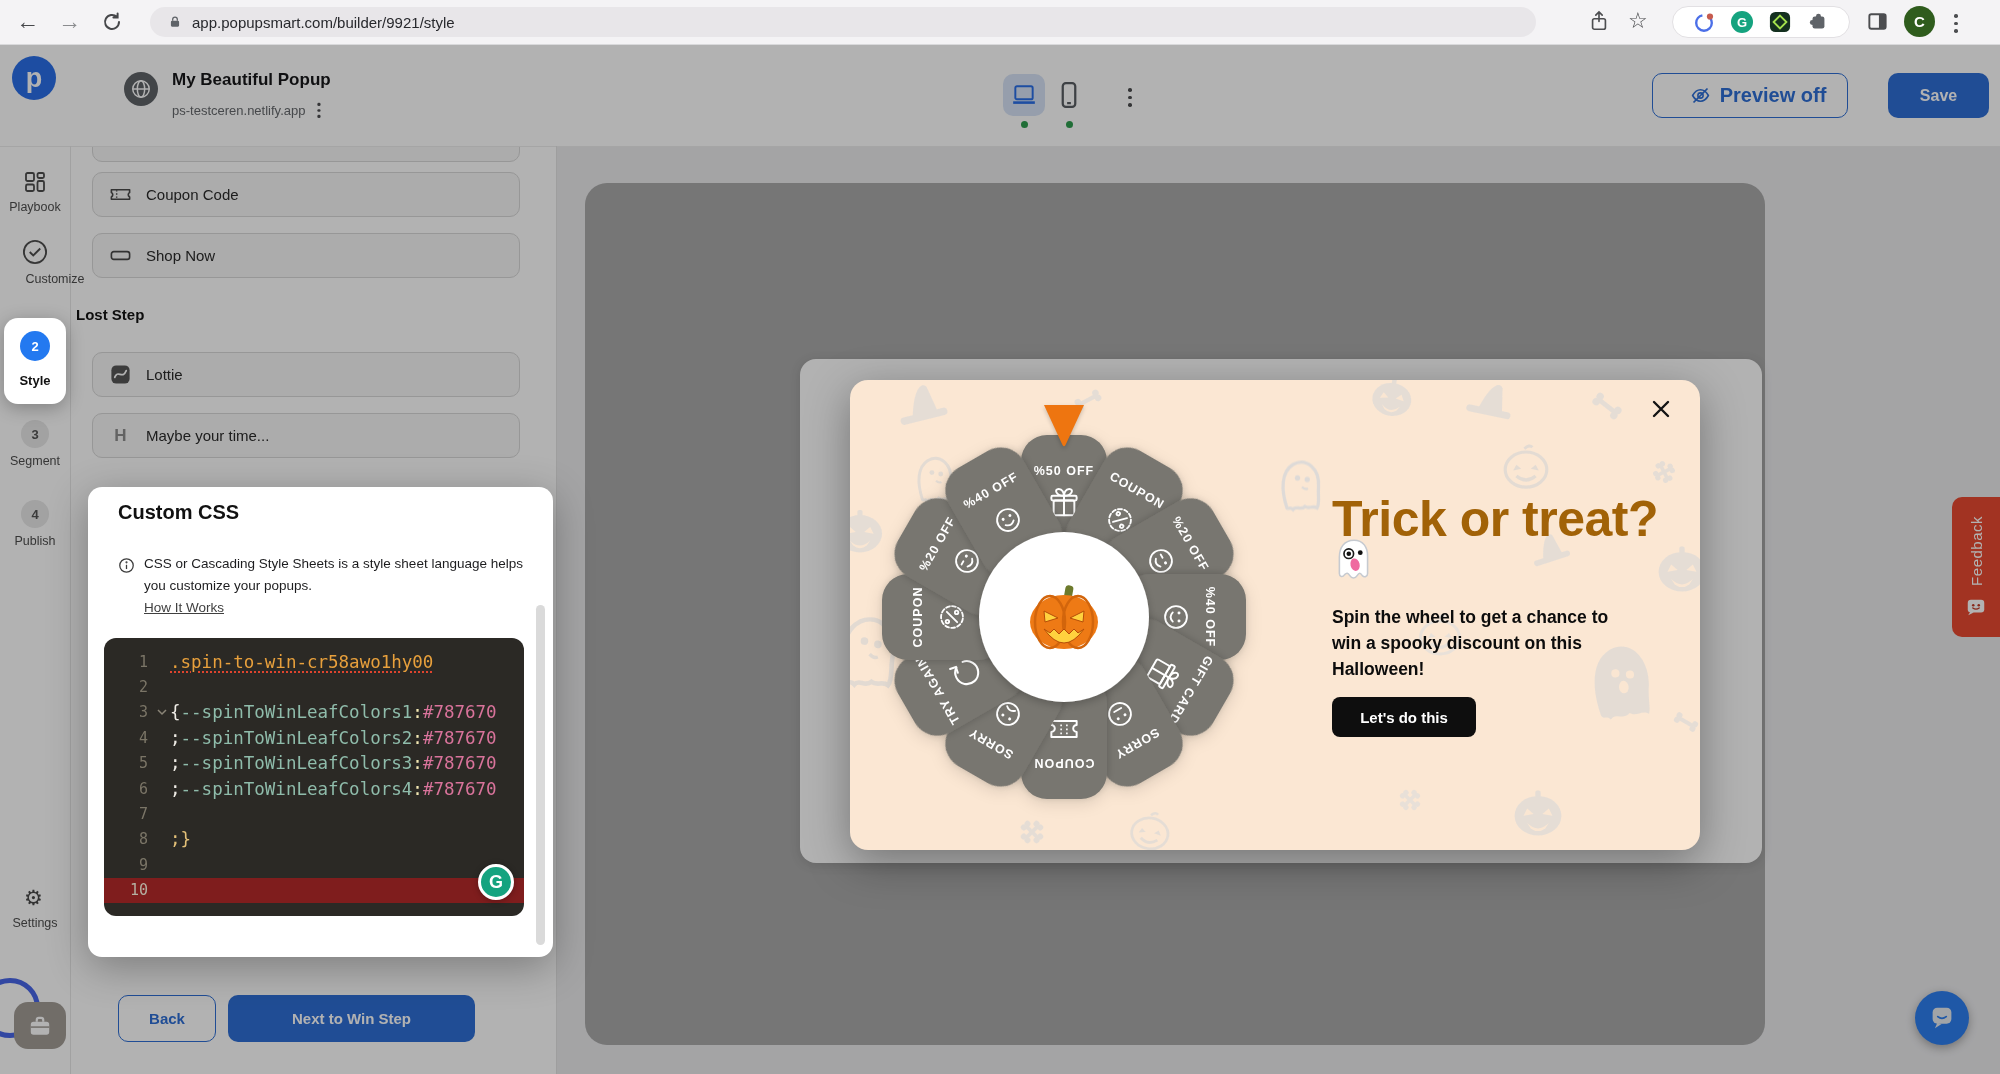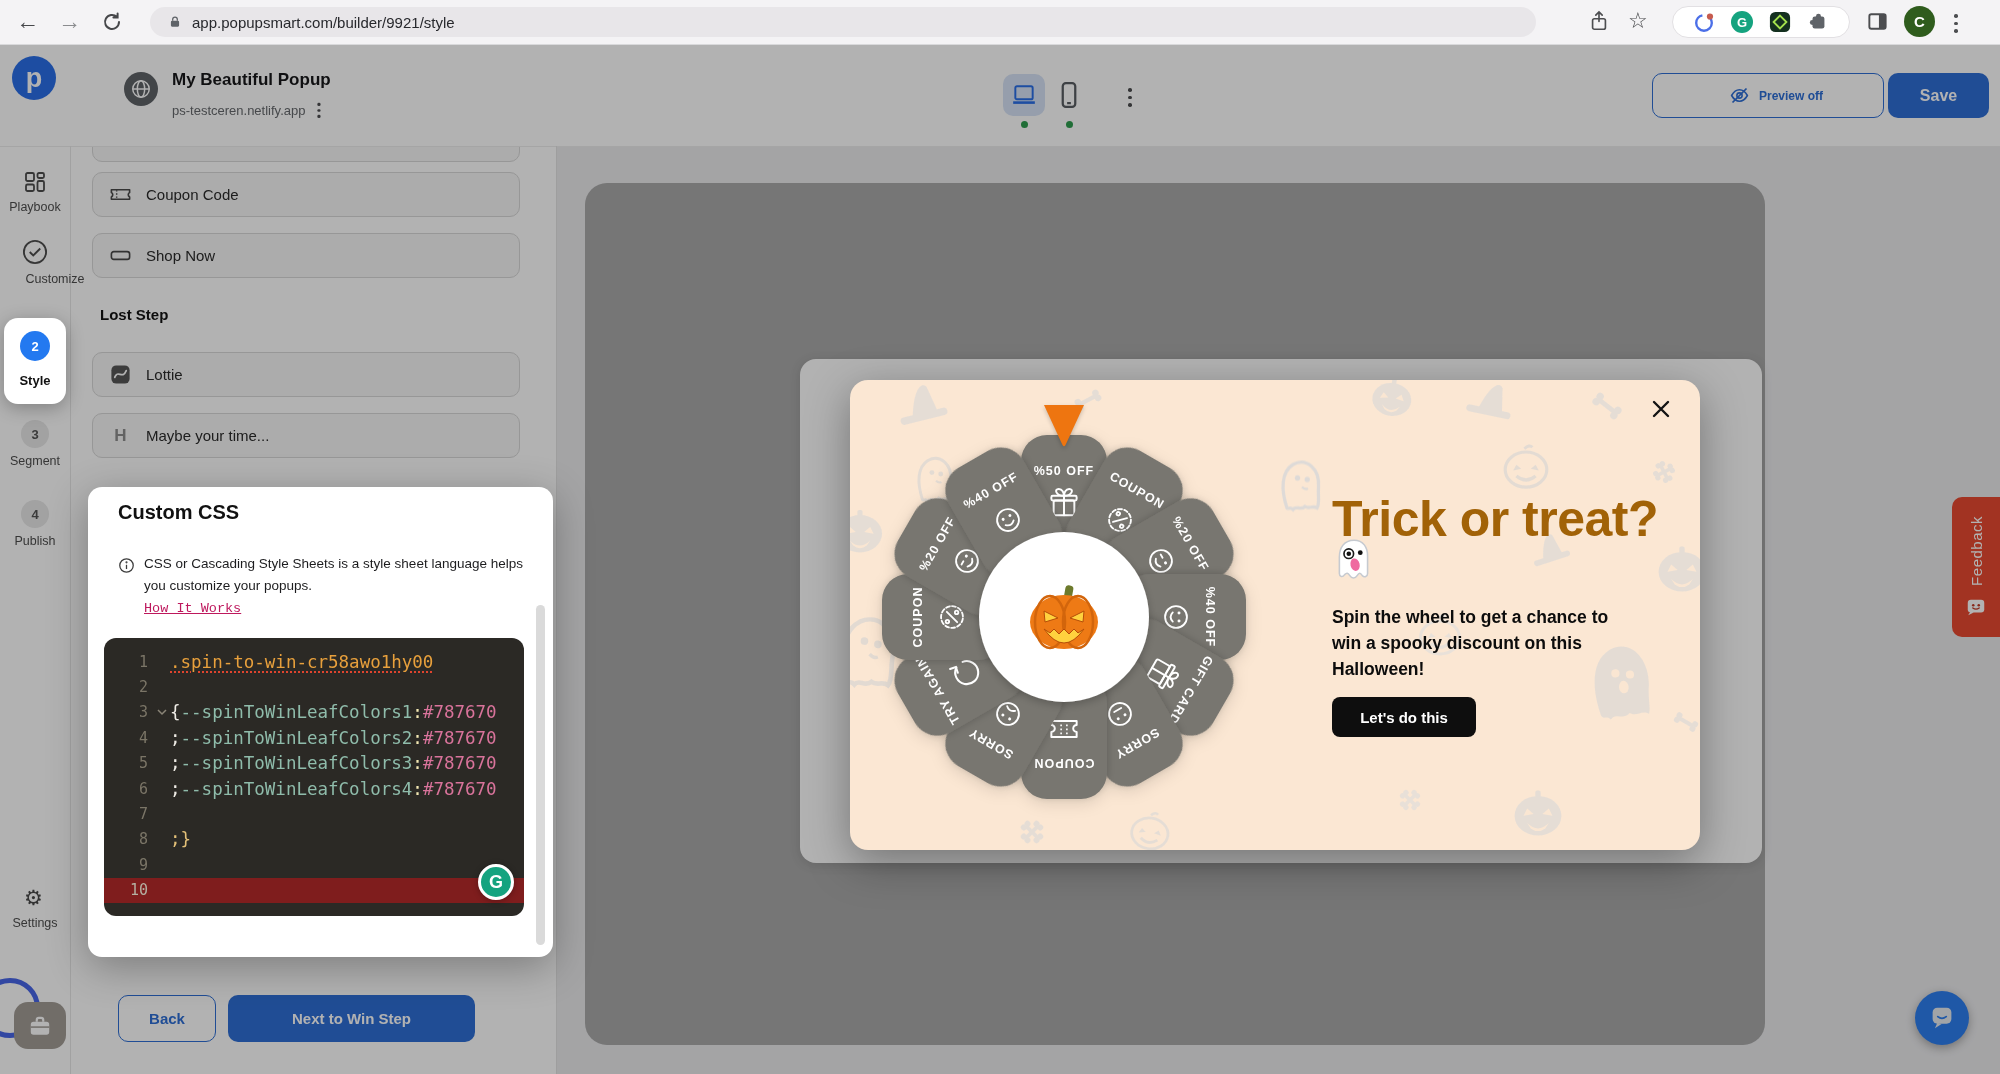--- a/index.html
+++ b/index.html
@@ -47,27 +47,27 @@
   .num-badge{position:absolute;width:28px;height:28px;border-radius:50%;background:#e8e8e8;color:#555;
              font-size:13px;font-weight:bold;display:flex;align-items:center;justify-content:center;}
   .style-pill{position:absolute;left:4px;top:318px;width:62px;height:86px;background:#fff;border-radius:14px;
               box-shadow:0 4px 18px rgba(0,0,0,.28);}
   .style-pill .num-badge{position:absolute;left:16px;top:13px;background:#2379f0;color:#fff;width:30px;height:30px;}
   .style-pill .rail-label{left:-4px;top:55px;font-weight:700;font-size:13px;color:#111;}
   
   .pbtn{position:absolute;left:92px;width:428px;height:45px;border:1px solid #d8d8d8;background:#f6f6f6;
         border-radius:10px;display:flex;align-items:center;gap:14px;padding-left:16px;box-sizing:border-box;
         font-size:15px;color:#2b2b2b;font-weight:500;}
-  .sec-title{position:absolute;left:100px;font-size:15px;font-weight:bold;color:#141414;}
+  .sec-title{position:absolute;left:76px;font-size:15px;font-weight:bold;color:#141414;}
   
   .css-card{position:absolute;left:88px;top:487px;width:465px;height:470px;background:#fff;border-radius:14px;
             box-shadow:0 10px 40px rgba(0,0,0,.30);}
   .css-title{position:absolute;left:30px;top:14px;font-size:20px;font-weight:800;color:#111;}
   .css-desc{position:absolute;left:56px;top:66px;width:392px;font-size:13.5px;line-height:22px;color:#1d1d1f;}
-  .css-link{text-decoration:underline;color:#be185d;font-weight:500;font-family:Liberation Mono, monospace;}
+  .css-link{text-decoration:underline;color:#404040;font-weight:500;}
   .editor{position:absolute;left:16px;top:151px;width:420px;height:278px;background:#2b2925;border-radius:12px;
           overflow:hidden;padding-top:11px;box-sizing:border-box;
           font-family:"DejaVu Sans Mono","Liberation Mono",monospace;}
   .cm-row{height:25.4px;display:flex;align-items:center;}
   .cm-row.active{background:#7f1d1d;}
   .cm-ln{width:44px;text-align:right;padding-right:6px;color:#7b7567;font-size:15px;flex:none;}
   .cm-row.active .cm-ln{color:#b5b0a2;}
   .cm-fold{width:16px;flex:none;display:flex;align-items:center;justify-content:center;}
   .cm-code{font-size:17.5px;white-space:pre;}
   .tk-sel{color:#e8a03c;text-decoration:underline dotted #e0442e 2px;text-underline-offset:4px;}
@@ -150,21 +150,21 @@
         <path d="M10.5 18.5 h3"></path>
     </svg>
   </div>
   <div class="gdot" style="left:1066px;top:121px;"></div>
   <div class="vdots abs" style="left:1128px;top:86px;">
       <i></i>
       <i></i>
       <i></i>
     </div>
 
-  <div class="btn btn-outline abs" style="left:1652px;top:73px;width:232px;height:45px;font-size:12px;gap:9px;padding-left:16px;">
+  <div class="btn btn-outline abs" style="left:1652px;top:73px;width:196px;height:45px;font-size:20px;gap:9px;padding-left:16px;">
     <svg width="21" height="21" viewBox="0 0 24 24" fill="none" stroke="#2e6fd6" stroke-width="1.8">
       <path d="M3 12 C 5.5 7.5 9 5.5 12 5.5 C 15 5.5 18.5 7.5 21 12 C 18.5 16.5 15 18.5 12 18.5 C 9 18.5 5.5 16.5 3 12 Z"></path>
       <circle cx="12" cy="12" r="3"></circle>
         <path d="M4 20 L20 4" stroke-width="2"></path>
     </svg>
     <span>Preview off</span>
   </div>
   <div class="btn btn-solid abs" style="left:1872px;top:73px;width:101px;height:45px;font-size:16px;margin-left:16px;">Save</div>
 
   <div class="abs" style="left:23px;top:170px;">

